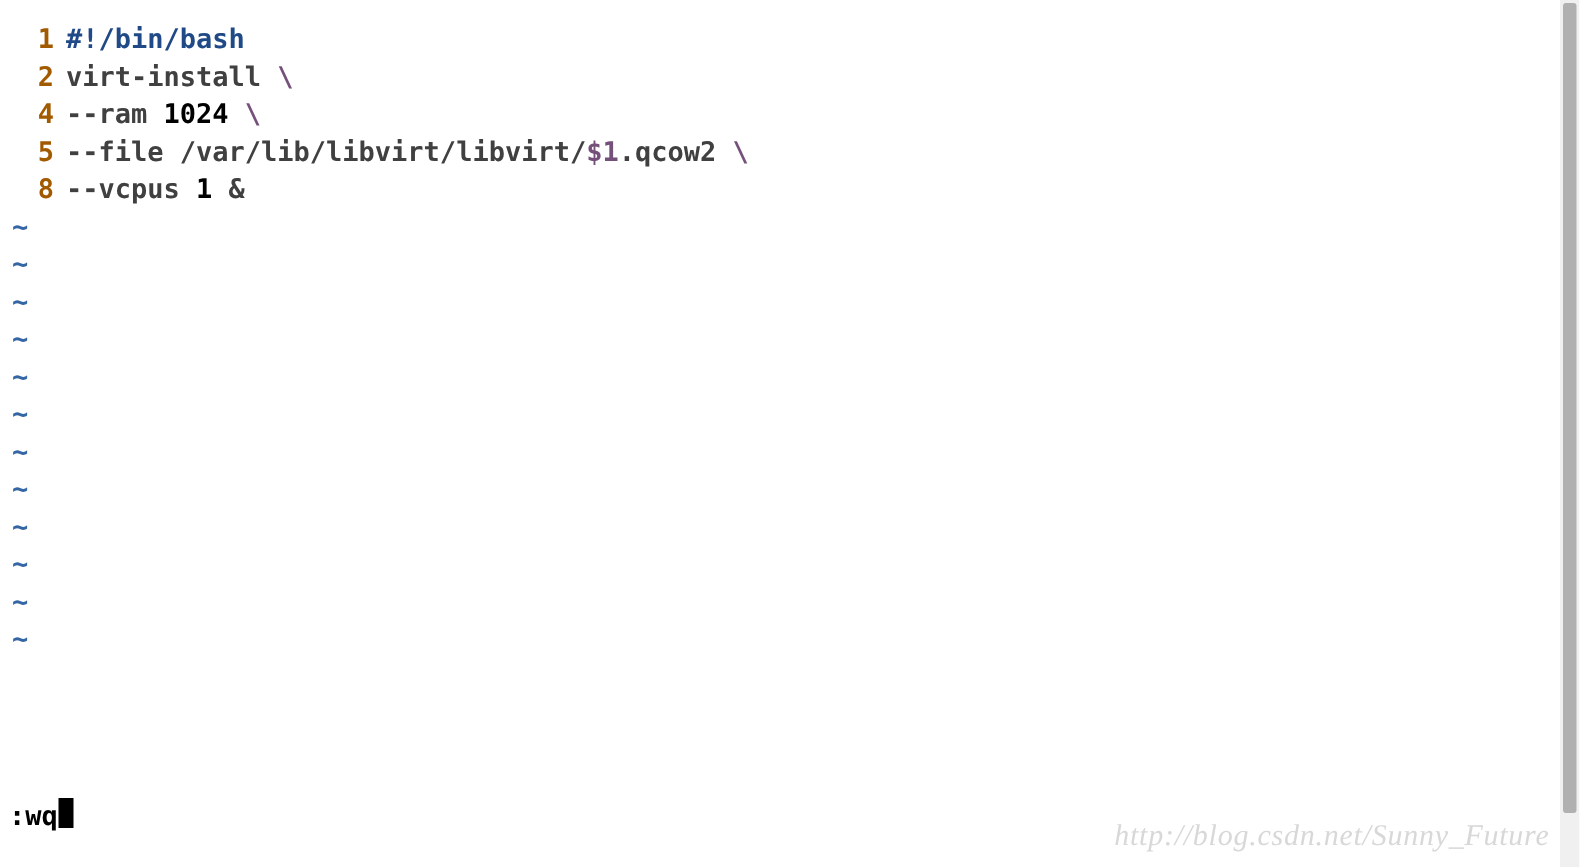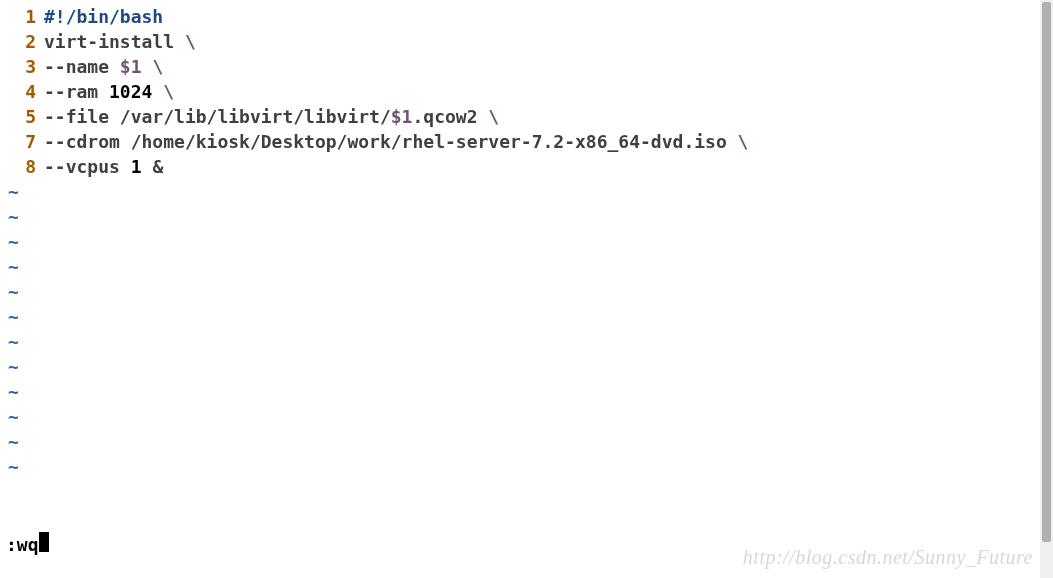--- a/index.html
+++ b/index.html
@@ -15,21 +15,21 @@
     height: 578px;
     overflow: hidden;
     position: relative;
   }
   .editor {
     position: absolute;
     top: 0;
     left: 0;
     right: 14px;
     bottom: 0;
-    padding: 4px 0 0 6px;
+    padding: 14px 0 0 6px;
     border-radius: 13px;
   }
   .line {
     white-space: pre;
     height: 25px;
   }
   .lineno {
     display: inline-block;
     width: 30px;
     text-align: right;
@@ -94,24 +94,22 @@
     margin-top: 32px;
   }
 </style>
 </head>
 <body>
 
 <div class="editor">
   <div id="code-lines">
       <div class="line"><span class="lineno">1</span><span class="comment-blue">#!/bin/bash</span></div>
       <div class="line"><span class="lineno">2</span><span class="text-black">virt-install </span><span class="var-purple">\</span></div>
-      <div class="line"><span class="lineno">3</span><span class="text-black">--name </span><span class="var-purple">$1</span><span class="text-black"> </span><span class="var-purple">\</span></div>
       <div class="line"><span class="lineno">4</span><span class="text-black">--ram </span><span class="num-red">1024</span><span class="text-black"> </span><span class="var-purple">\</span></div>
       <div class="line"><span class="lineno">5</span><span class="text-black">--file /var/lib/libvirt/libvirt/</span><span class="var-purple">$1</span><span class="text-black">.qcow2 </span><span class="var-purple">\</span></div>
-      <div class="line"><span class="lineno">7</span><span class="text-black">--cdrom /home/kiosk/Desktop/work/rhel-server-7.2-x86_64-dvd.iso </span><span class="var-purple">\</span></div>
       <div class="line"><span class="lineno">8</span><span class="text-black">--vcpus </span><span class="num-red">1</span><span class="text-black"> &amp;</span></div>
     </div>
   <div id="tilde-lines">
       <div class="line tilde">~</div>
       <div class="line tilde">~</div>
       <div class="line tilde">~</div>
       <div class="line tilde">~</div>
       <div class="line tilde">~</div>
       <div class="line tilde">~</div>
       <div class="line tilde">~</div>

